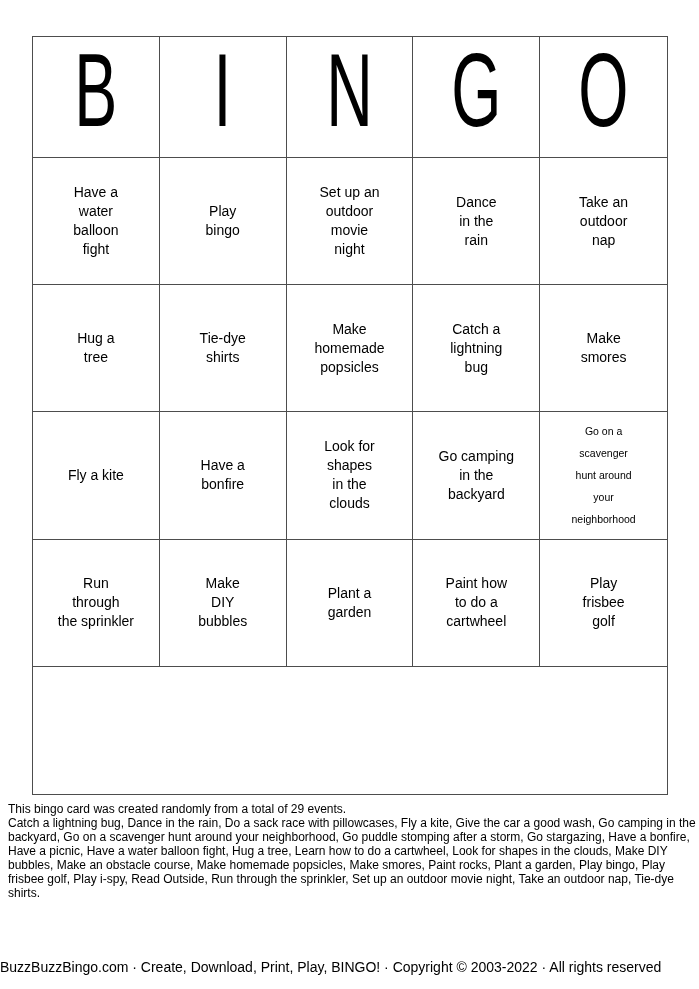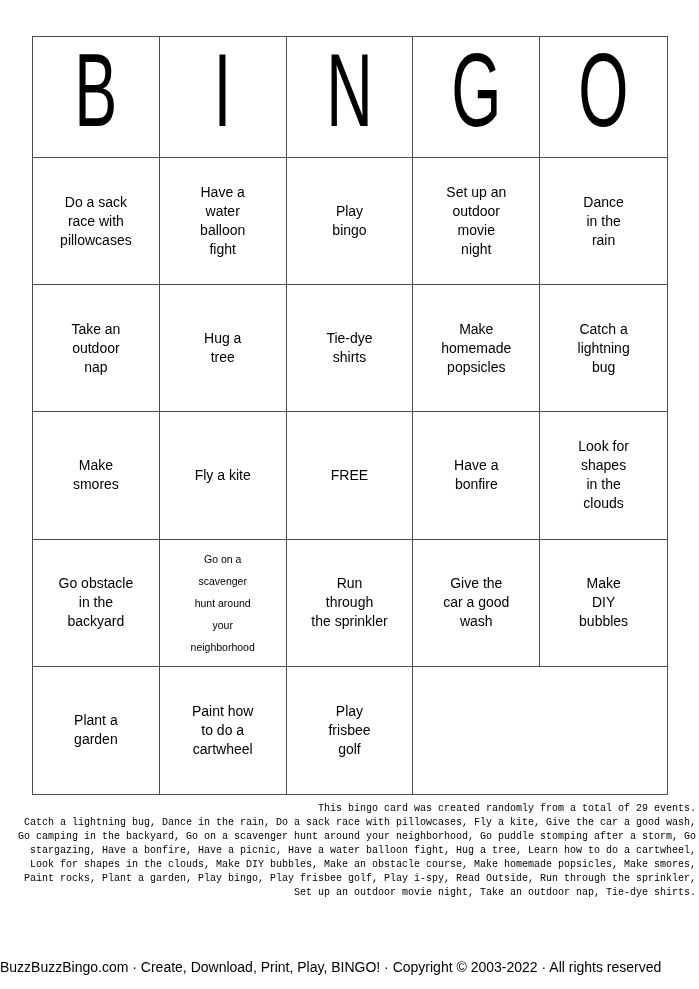--- a/index.html
+++ b/index.html
@@ -49,24 +49,23 @@
     padding: 4px 3px;
   }
   .cell.small {
     font-size: 10.5px;
     line-height: 22px;
   }
   .note {
     position: absolute;
     left: 8px; top: 802px;
     width: 688px;
-    font-size: 10px;
+    font-size: 12px;
     line-height: 14px;
-    text-align: right;
-    font-family: Liberation Mono, monospace;
+    text-align: left;
   }
   .copyright {
     position: absolute;
     left: 0; top: 959px;
     width: 100%;
     text-align: left;
     font-size: 14px;
   }
 </style>
 </head>
@@ -82,23 +81,20 @@
   <div class="hcell">
       <span class="hletter">N</span>
     </div>
   <div class="hcell">
       <span class="hletter">G</span>
     </div>
   <div class="hcell">
       <span class="hletter">O</span>
     </div>
 
-  <div class="cell">Do a sack
-race with
-pillowcases</div>
   <div class="cell">Have a
 water
 balloon
 fight</div>
   <div class="cell">Play
 bingo</div>
   <div class="cell">Set up an
 outdoor
 movie
 night</div>
@@ -116,42 +112,38 @@
   <div class="cell">Make
 homemade
 popsicles</div>
   <div class="cell">Catch a
 lightning
 bug</div>
 
   <div class="cell">Make
 smores</div>
   <div class="cell">Fly a kite</div>
-  <div class="cell">FREE</div>
   <div class="cell">Have a
 bonfire</div>
   <div class="cell">Look for
 shapes
 in the
 clouds</div>
 
-  <div class="cell">Go obstacle
+  <div class="cell">Go camping
 in the
 backyard</div>
   <div class="cell small">Go on a
 scavenger
 hunt around
 your
 neighborhood</div>
   <div class="cell">Run
 through
 the sprinkler</div>
-  <div class="cell">Give the
-car a good
-wash</div>
 
   <div class="cell">Make
 DIY
 bubbles</div>
   <div class="cell">Plant a
 garden</div>
   <div class="cell">Paint how
 to do a
 cartwheel</div>
   <div class="cell">Play

